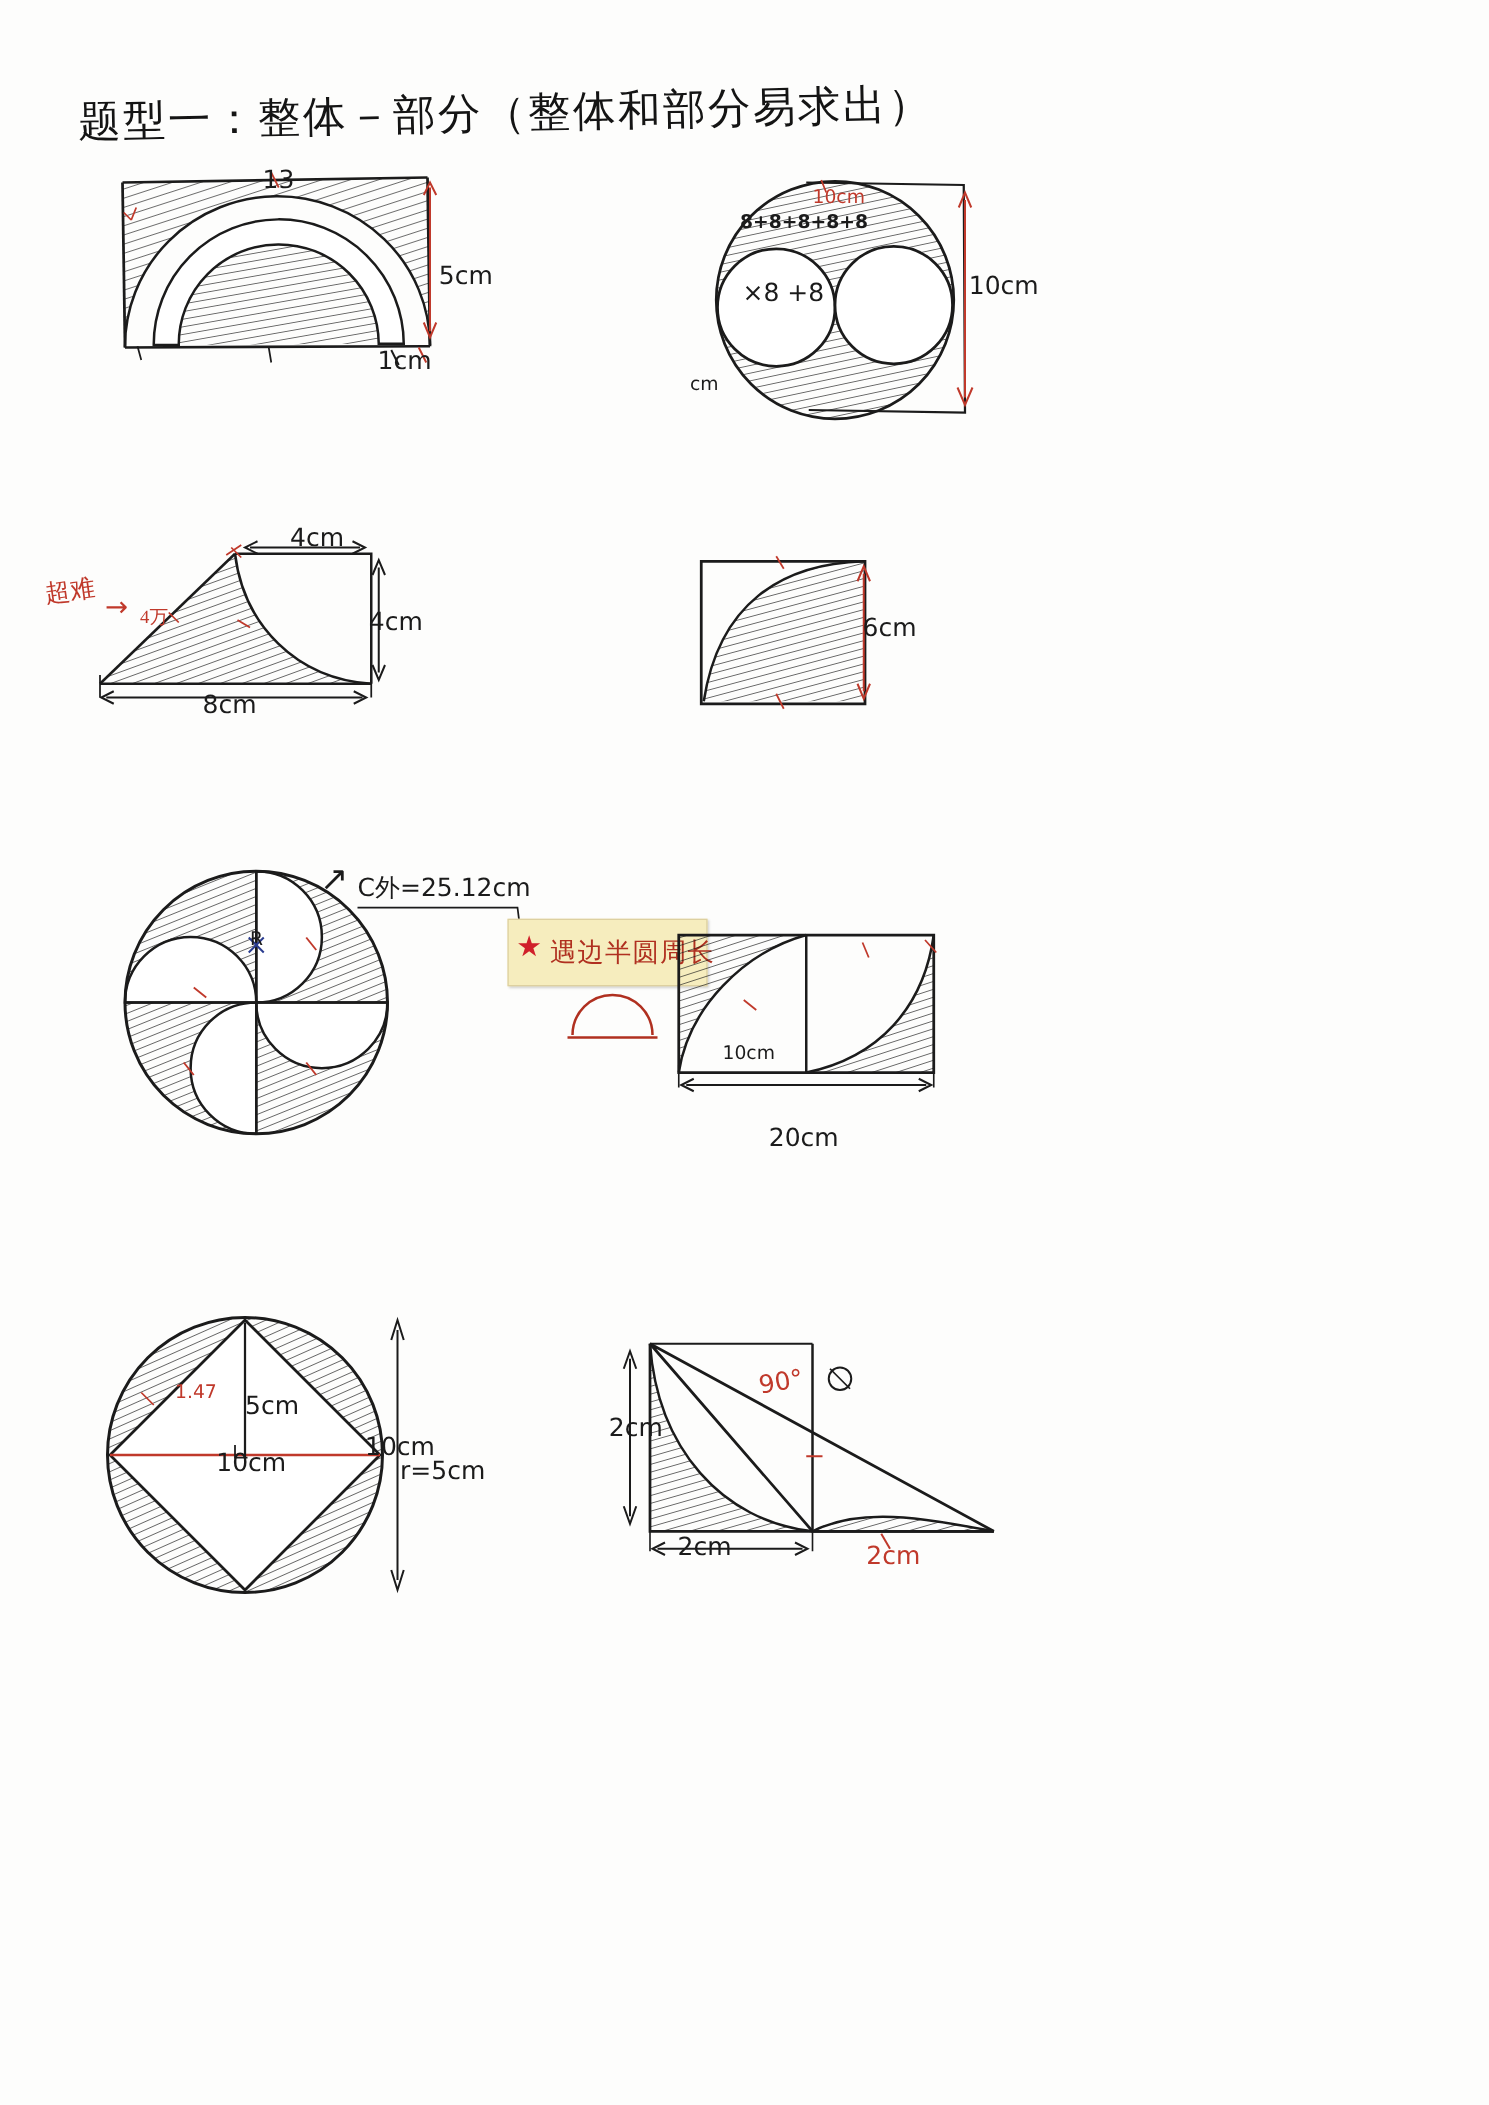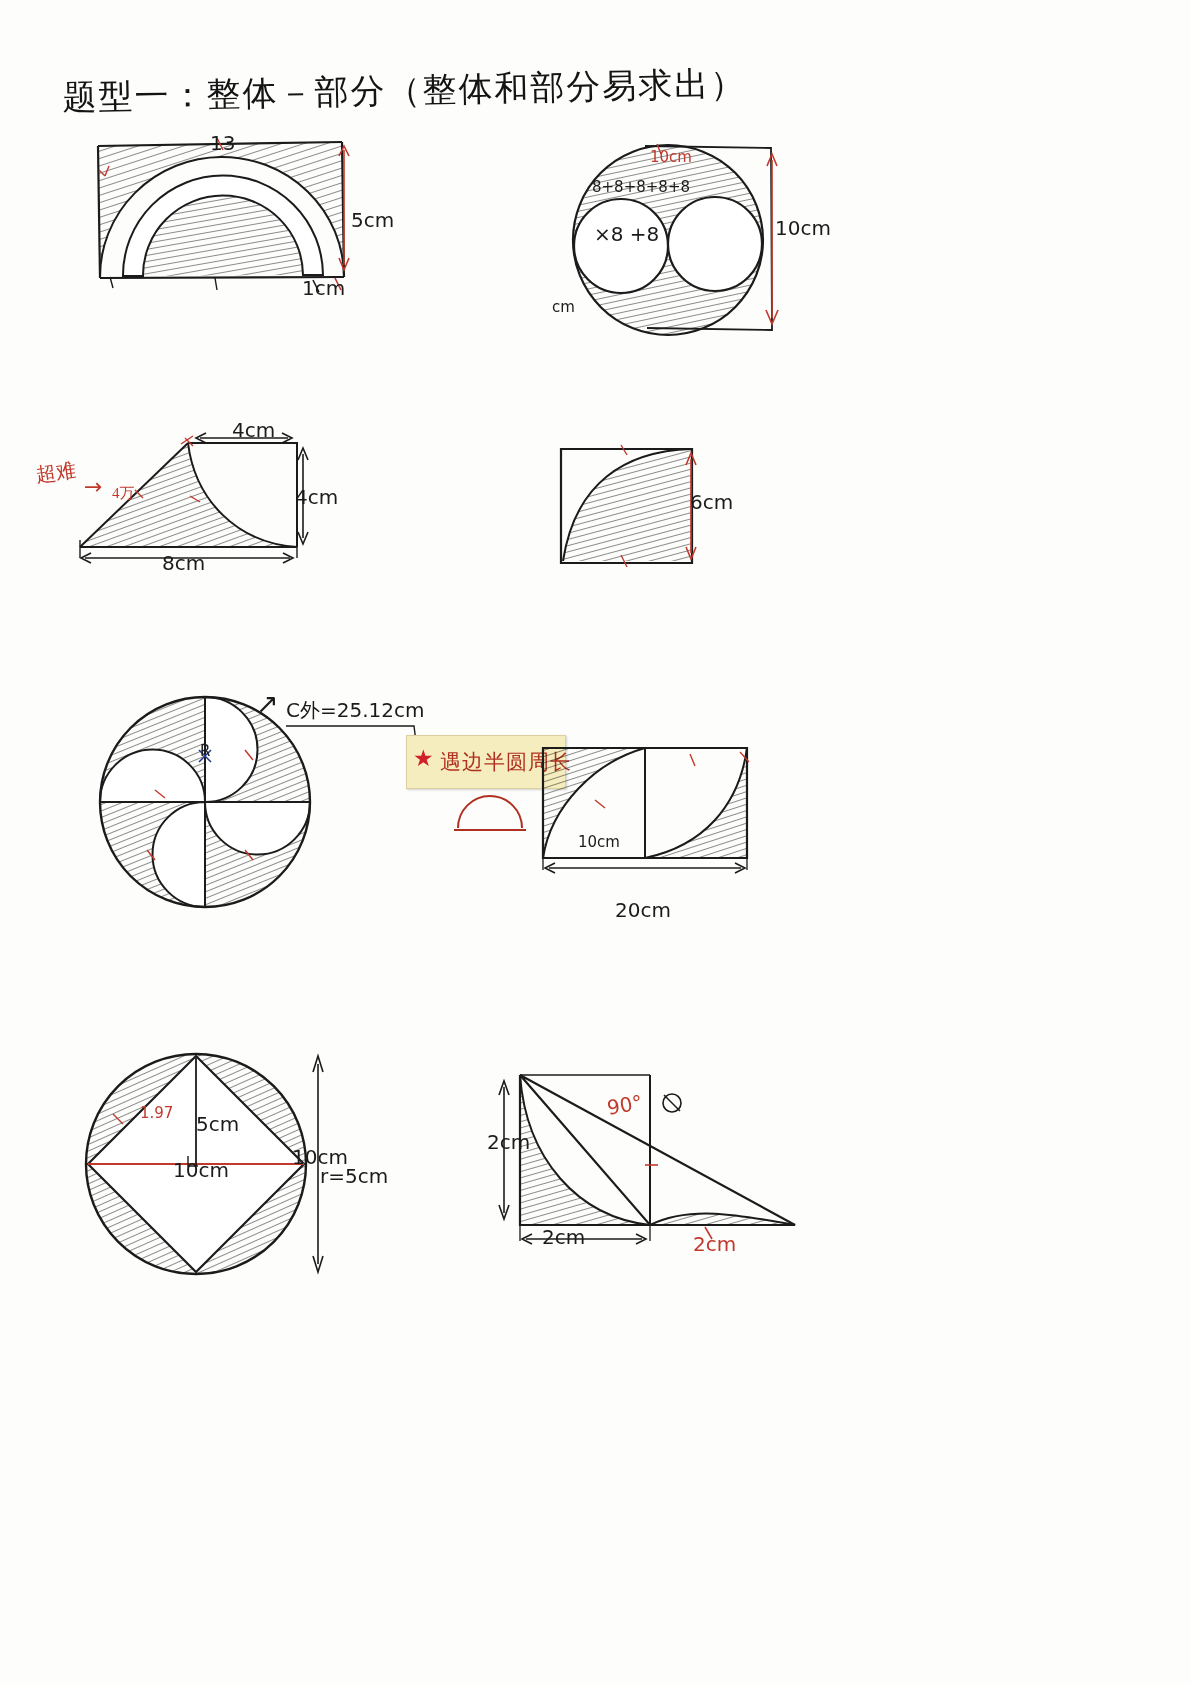--- a/index.html
+++ b/index.html
@@ -117,21 +117,21 @@
     <circle cx="56" cy="106" r="47" fill="#ffffff" stroke="#1b1b1b" stroke-width="2.2"></circle>
     <circle cx="150" cy="104" r="47" fill="#ffffff" stroke="#1b1b1b" stroke-width="2.2"></circle>
     <path d="M80,6 L206,8 L207,190 L82,188" fill="none" stroke="#1b1b1b" stroke-width="1.8"></path>
     <path d="M207,20 L207,178" stroke="#c0392b" stroke-width="1.6" fill="none"></path>
     <path d="M202,26 L207,14 L212,26" stroke="#c0392b" stroke-width="1.6" fill="none"></path>
     <path d="M201,170 L207,184 L213,170" stroke="#c0392b" stroke-width="1.6" fill="none"></path>
     <path d="M92,4 L96,14" stroke="#c0392b" stroke-width="1.4" fill="none"></path>
   </svg>
   <div class="ink lbl-lg" style="left:775px; top:216px;">10cm</div>
   <div class="ink red lbl-sm" style="left:650px; top:148px;">10cm</div>
-  <div class="ink lbl-sm" style="left:592px; top:178px;">8+8+8+8+8</div>
+  <div class="ink lbl-sm" style="left:592px; top:168px;font-weight:bold;">8+8+8+8+8</div>
   <div class="ink lbl" style="left:594px; top:222px;">×8 +8</div>
   <div class="ink lbl-sm" style="left:552px; top:298px;">cm</div>
 
   <svg style="left:75px; top:430px; width:250px; height:140px;" viewBox="0 0 250 140">
     <defs>
       <pattern id="hatchD" width="6" height="6" patternUnits="userSpaceOnUse" patternTransform="rotate(70)">
         <line x1="0" y1="0" x2="0" y2="6" stroke="#1b1b1b" stroke-width="1"></line>
       </pattern>
     </defs>
     <path d="M5,117 L113,13 C120,70 160,112 222,117 Z" fill="url(#hatchD)" stroke="none"></path>
@@ -247,21 +247,21 @@
     <circle cx="118" cy="114" r="110" fill="none" stroke="#1b1b1b" stroke-width="2.4"></circle>
     <path d="M118,6 L226,114 L118,222 L10,114 Z" fill="#ffffff" stroke="#1b1b1b" stroke-width="2.2"></path>
     <path d="M10,114 L226,114" stroke="#c0392b" stroke-width="2" fill="none"></path>
     <path d="M118,8 L118,116" stroke="#1b1b1b" stroke-width="1.8" fill="none"></path>
     <path d="M110,106 L110,116 L120,116" stroke="#1b1b1b" stroke-width="1.4" fill="none"></path>
     <path d="M240,14 L240,214" stroke="#1b1b1b" stroke-width="1.6" fill="none"></path>
     <path d="M235,22 L240,6 L245,22" stroke="#1b1b1b" stroke-width="1.6" fill="none"></path>
     <path d="M235,206 L240,222 L245,206" stroke="#1b1b1b" stroke-width="1.6" fill="none"></path>
     <path d="M35,64 L45,74" stroke="#c0392b" stroke-width="1.4" fill="none"></path>
   </svg>
-  <div class="ink red lbl-sm" style="left:140px; top:1104px;">1.97</div>
+  <div class="ink red lbl-sm" style="left:140px; top:1104px;">1.47</div>
   <div class="ink lbl-lg" style="left:196px; top:1112px;">5cm</div>
   <div class="ink lbl-lg" style="left:320px; top:1164px;">r=5cm</div>
   <div class="ink lbl-lg" style="left:292px; top:1145px;">10cm</div>
   <div class="ink lbl-lg" style="left:173px; top:1158px;">10cm</div>
 
   <svg style="left:490px; top:1055px; width:320px; height:200px;" viewBox="0 0 320 200">
     <defs>
       <pattern id="hatchI" width="6" height="6" patternUnits="userSpaceOnUse" patternTransform="rotate(74)">
         <line x1="0" y1="0" x2="0" y2="6" stroke="#1b1b1b" stroke-width="1"></line>
       </pattern>

